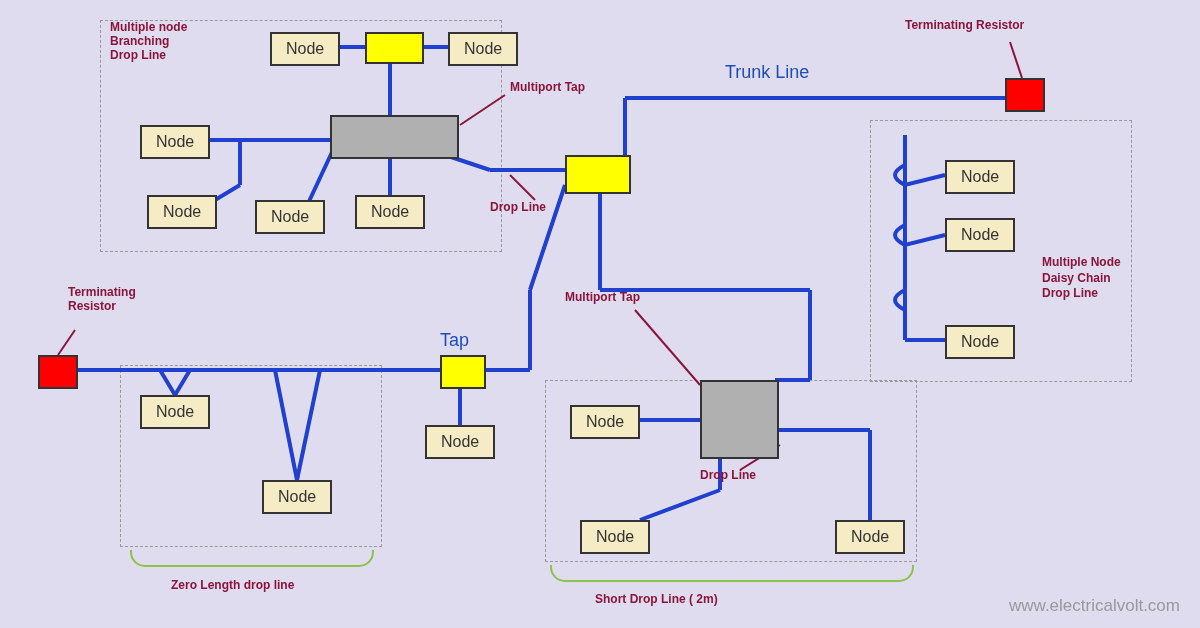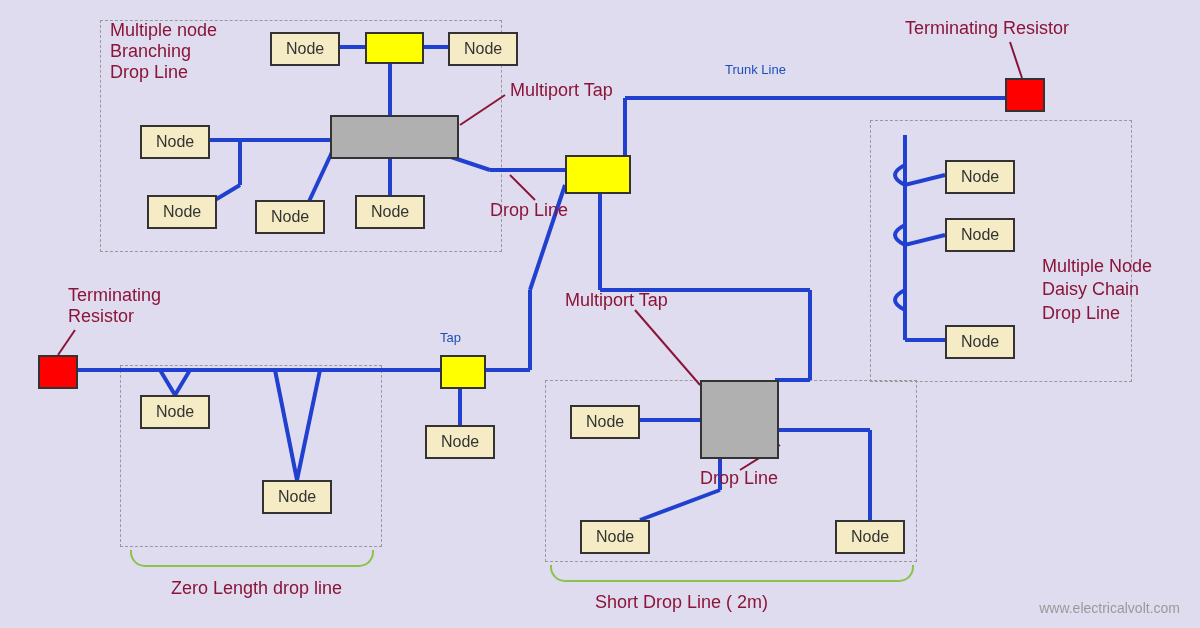--- a/index.html
+++ b/index.html
@@ -31,45 +31,45 @@
     border: 2px solid #333;
   }
   .terminator {
     position: absolute;
     background: #ff0000;
     border: 2px solid #333;
   }
   .label-red {
     position: absolute;
     color: #8b1538;
+    font-size: 12px;
+    font-weight: 700;
+  }
+  .label-blue {
+    position: absolute;
+    color: #1e4fb8;
     font-size: 18px;
-    font-weight: 400;
-  }
-  .label-blue {
-    position: absolute;
-    color: #1e4fb8;
-    font-size: 13px;
     font-weight: 500;
   }
   .dashed-box {
     position: absolute;
     border: 1px dashed #999;
   }
   .brace {
     position: absolute;
     border-bottom: 2px solid #8bc34a;
     border-left: 2px solid #8bc34a;
     border-right: 2px solid #8bc34a;
     border-radius: 0 0 15px 15px;
     height: 15px;
   }
   .watermark {
     position: absolute;
     color: #999;
-    font-size: 14px;
+    font-size: 17px;
   }
   svg.lines {
     position: absolute;
     top: 0;
     left: 0;
     width: 1200px;
     height: 628px;
     pointer-events: none;
   }
   svg.lines line {

